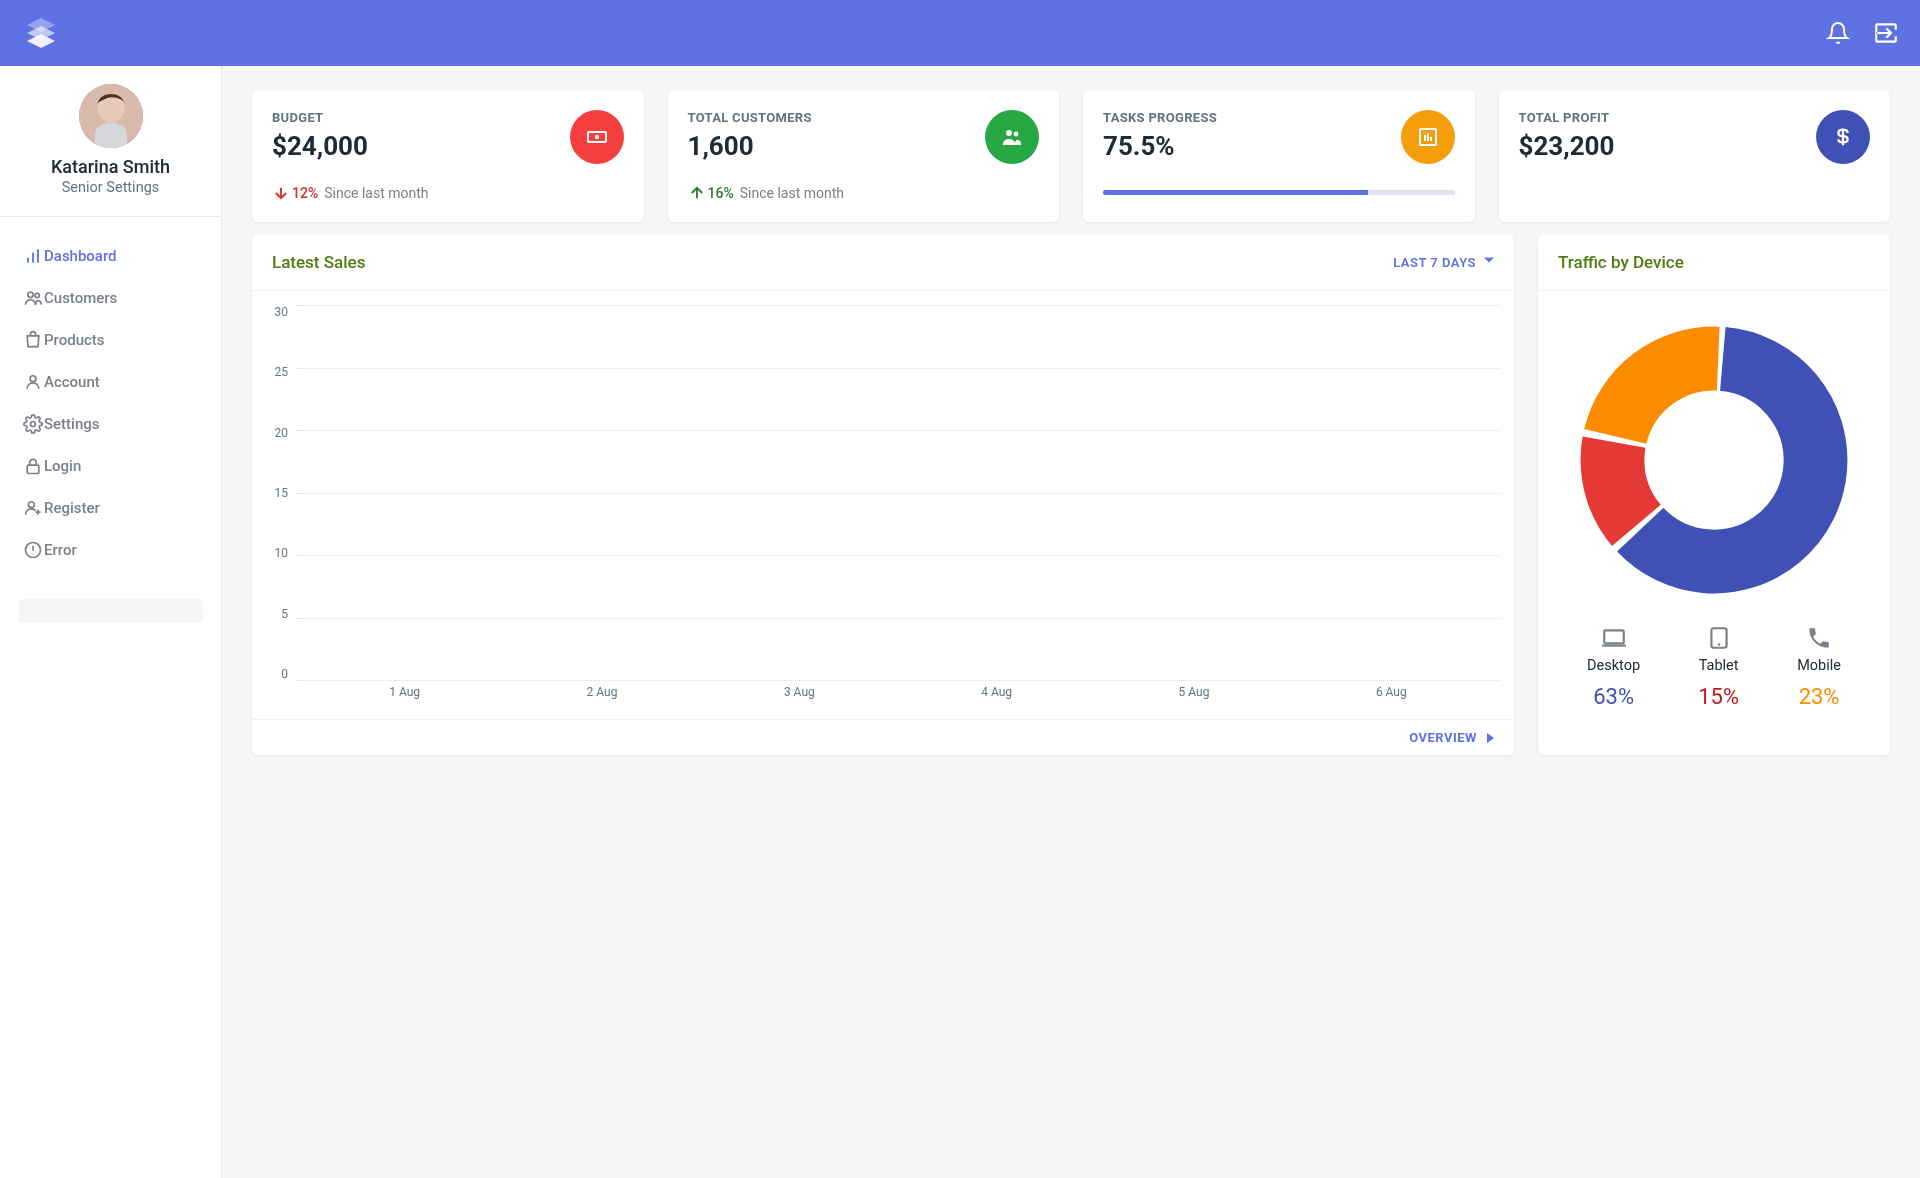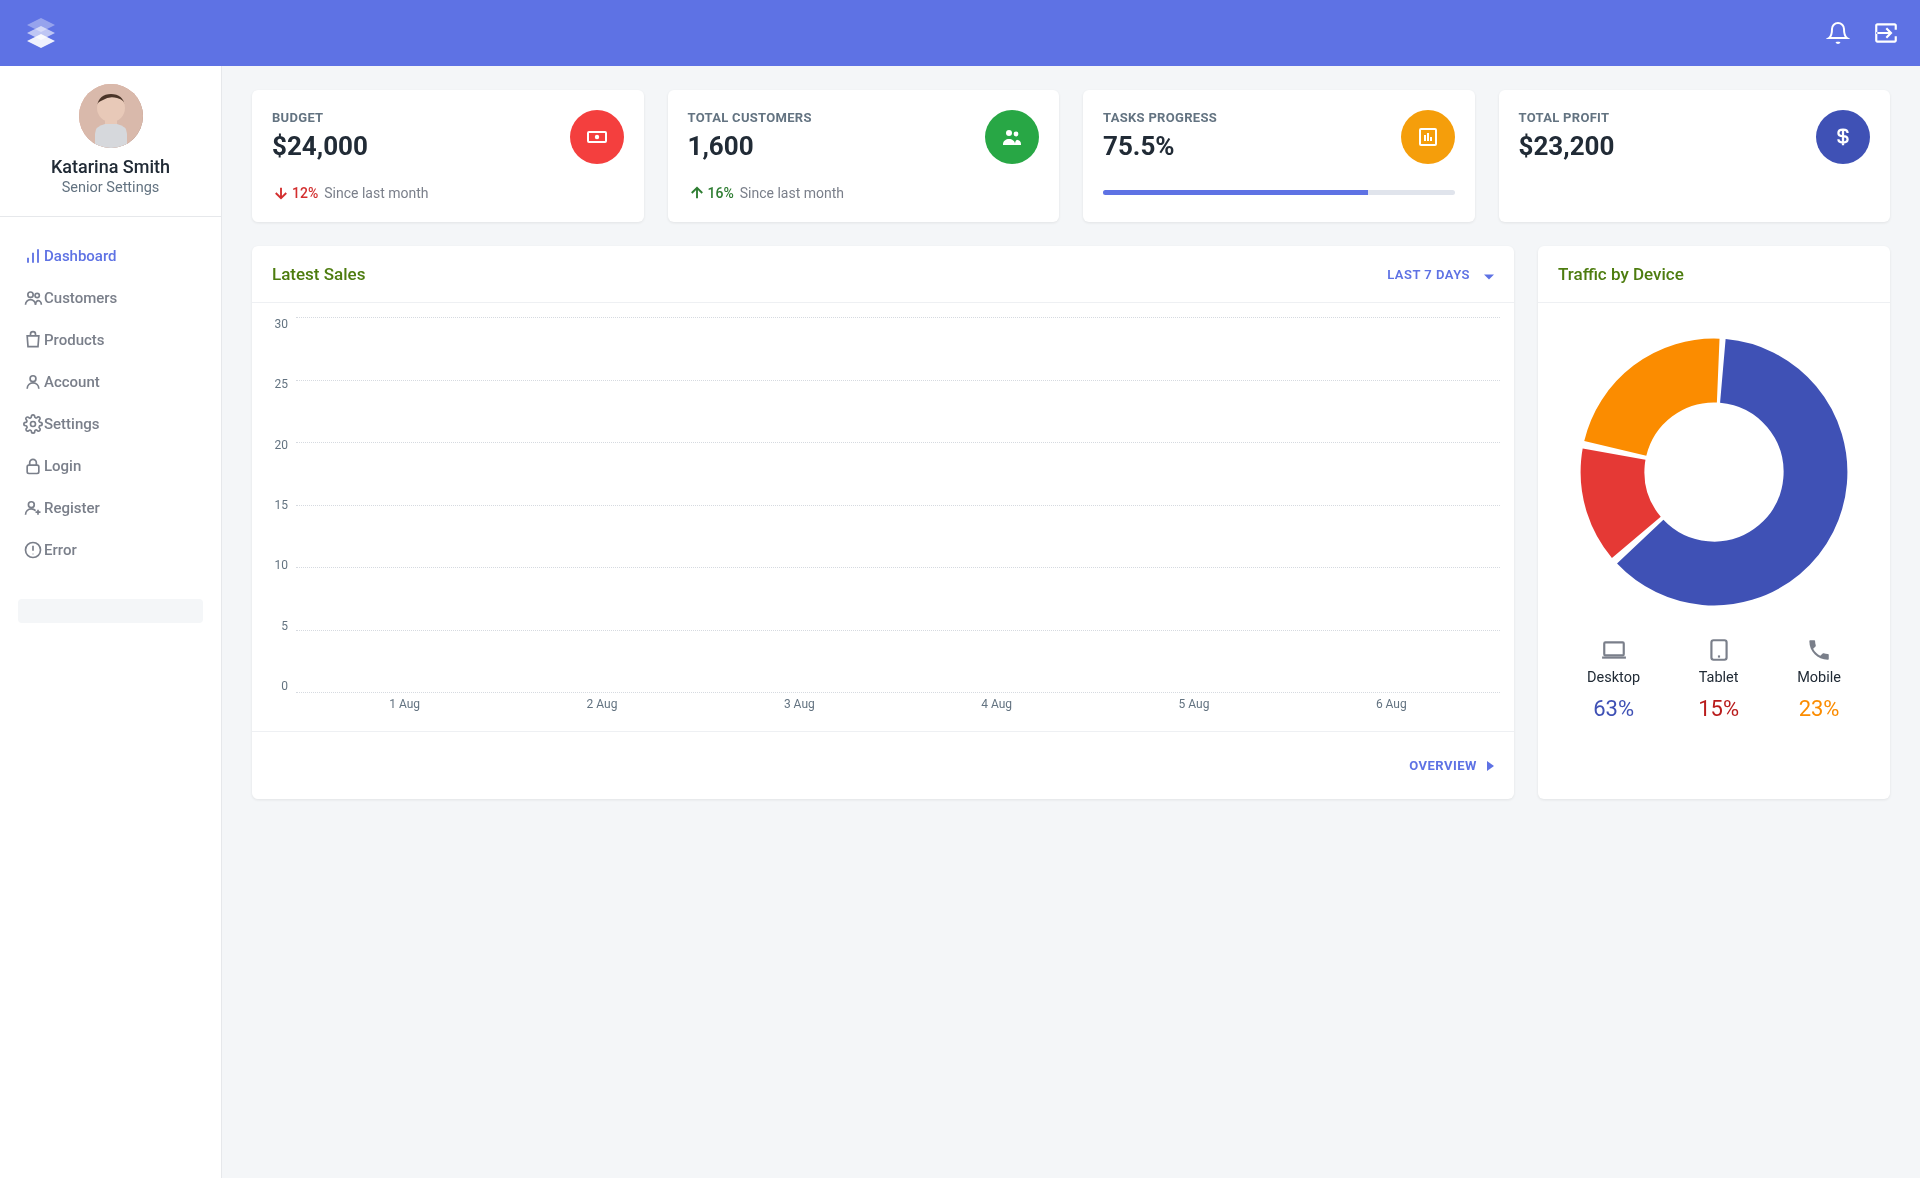--- a/index.html
+++ b/index.html
@@ -19,54 +19,54 @@
 .avatar svg{width:100%;height:100%}
 .profile-name{font-size:18px;font-weight:500;color:#212b36}
 .profile-role{font-size:14.5px;color:#637381;margin-top:2px}
 .nav{padding:18px 0;list-style:none}
 .nav-item{display:flex;align-items:center;padding:10px 22px;cursor:pointer;font-size:15px;font-weight:500;color:#7a7f8a;}
 .nav-item.active{color:#5e72e4}
 .nav-item.active .nav-icon{color:#5e72e4}
 .nav-icon{width:22px;height:22px;display:flex;align-items:center;justify-content:center;color:#7a7f8a}
 .upgrade-placeholder{height:24px;background:#f4f6f8;margin:10px 18px;border-radius:4px}
 .main{flex:1;padding:24px 30px;overflow-y:auto}
-.stat-row{display:flex;gap:24px;margin-bottom:24px}
+.stat-row{display:flex;gap:24px;margin-bottom:12px}
 .stat-card{flex:1;background:#fff;border-radius:6px;box-shadow:0 1px 3px rgba(0,0,0,.08);padding:20px}
 .stat-top{display:flex;justify-content:space-between;align-items:flex-start}
 .stat-label{font-size:13px;font-weight:700;letter-spacing:.3px;color:#637381;margin-bottom:6px}
 .stat-value{font-size:26px;font-weight:700;color:#212b36}
 .stat-icon{width:54px;height:54px;border-radius:50%;display:flex;align-items:center;justify-content:center;color:#fff}
 .stat-footer{display:flex;align-items:center;gap:6px;margin-top:20px;font-size:14px}
 .delta{display:flex;align-items:center;gap:2px;font-weight:500}
 .delta.down{color:#d32f2f}
 .delta.up{color:#2e7d32}
 .since{color:#7a7f8a}
 .progress-bar{height:5px;background:#e0e4ec;border-radius:3px;margin-top:26px;overflow:hidden}
 .progress-fill{height:100%;background:#5e72e4}
 .panel-row{display:flex;gap:24px}
 .panel{background:#fff;border-radius:6px;box-shadow:0 1px 3px rgba(0,0,0,.08)}
 .panel-sales{flex:1;min-width:0}
 .panel-traffic{width:352px;flex-shrink:0}
 .panel-header{padding:18px 20px;display:flex;justify-content:space-between;align-items:center;border-bottom:1px solid #eef0f3}
 .panel-title{font-size:17px;font-weight:500;color:#4d7c0f}
-.dropdown-btn{display:flex;align-items:flex-end;gap:14px;color:#5e72e4;font-size:13px;font-weight:600;letter-spacing:.5px;cursor:pointer}
+.dropdown-btn{display:flex;align-items:flex-start;gap:8px;color:#5e72e4;font-size:13px;font-weight:600;letter-spacing:.5px;cursor:pointer}
 .chart-area{padding:14px 14px 10px 14px}
 .bar-chart{position:relative;height:404px;display:flex}
 .y-axis{width:30px;display:flex;flex-direction:column;justify-content:space-between;align-items:flex-end;font-size:12px;color:#637381;padding-right:8px;padding-bottom:28px}
 .plot{flex:1;position:relative;border-bottom:0}
 .gridlines{position:absolute;inset:0;bottom:28px;display:flex;flex-direction:column;justify-content:space-between}
 .gridline{border-top:1px dotted #d6dae0;height:0}
 .bars{position:absolute;inset:0;bottom:28px;display:flex;align-items:flex-end;justify-content:space-around;padding:0 10px}
 .bar-group{display:flex;gap:6px;align-items:flex-end;width:40px;justify-content:center}
 .bar{width:14px;border-radius:2px 2px 0 0}
 .bar.primary{background:#5e72e4}
 .bar.secondary{background:#d6dae0}
 .x-labels{position:absolute;bottom:0;left:0;right:0;height:24px;display:flex;justify-content:space-around;font-size:12px;color:#637381;padding:0 10px}
 .x-label{width:40px;text-align:center}
-.panel-footer{padding:26px 20px;display:flex;justify-content:flex-end;border-top:1px solid #eef0f3}
+.panel-footer{padding:10px 20px;display:flex;justify-content:flex-end;border-top:1px solid #eef0f3}
 .overview-btn{display:flex;align-items:center;gap:10px;color:#5e72e4;font-size:13px;font-weight:700;letter-spacing:.5px;cursor:pointer}
 .traffic-body{padding:24px 20px}
 .donut{display:flex;justify-content:center;margin-bottom:20px}
 .device-row{display:flex;justify-content:space-around;margin-top:16px}
 .device{text-align:center}
 .device-icon{color:#7a7f8a;margin-bottom:6px;display:flex;justify-content:center}
 .device-label{font-size:14.5px;color:#212b36;margin-bottom:10px}
 .device-pct{font-size:22px;font-weight:400}
 </style>
 </head>

